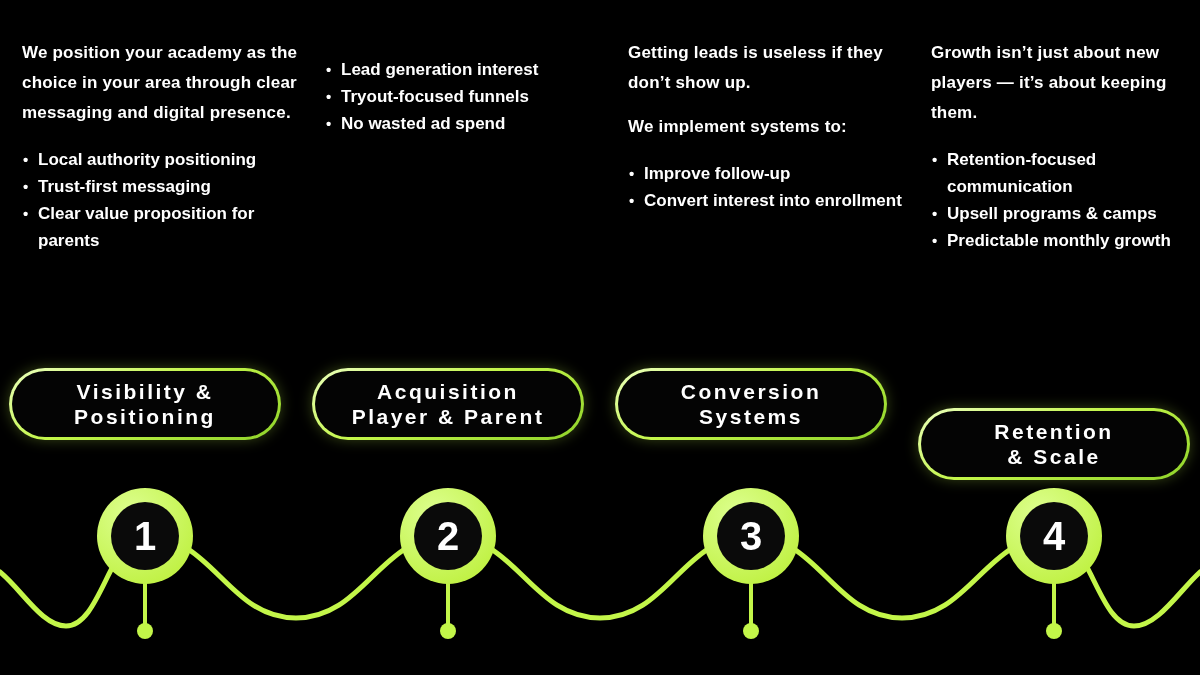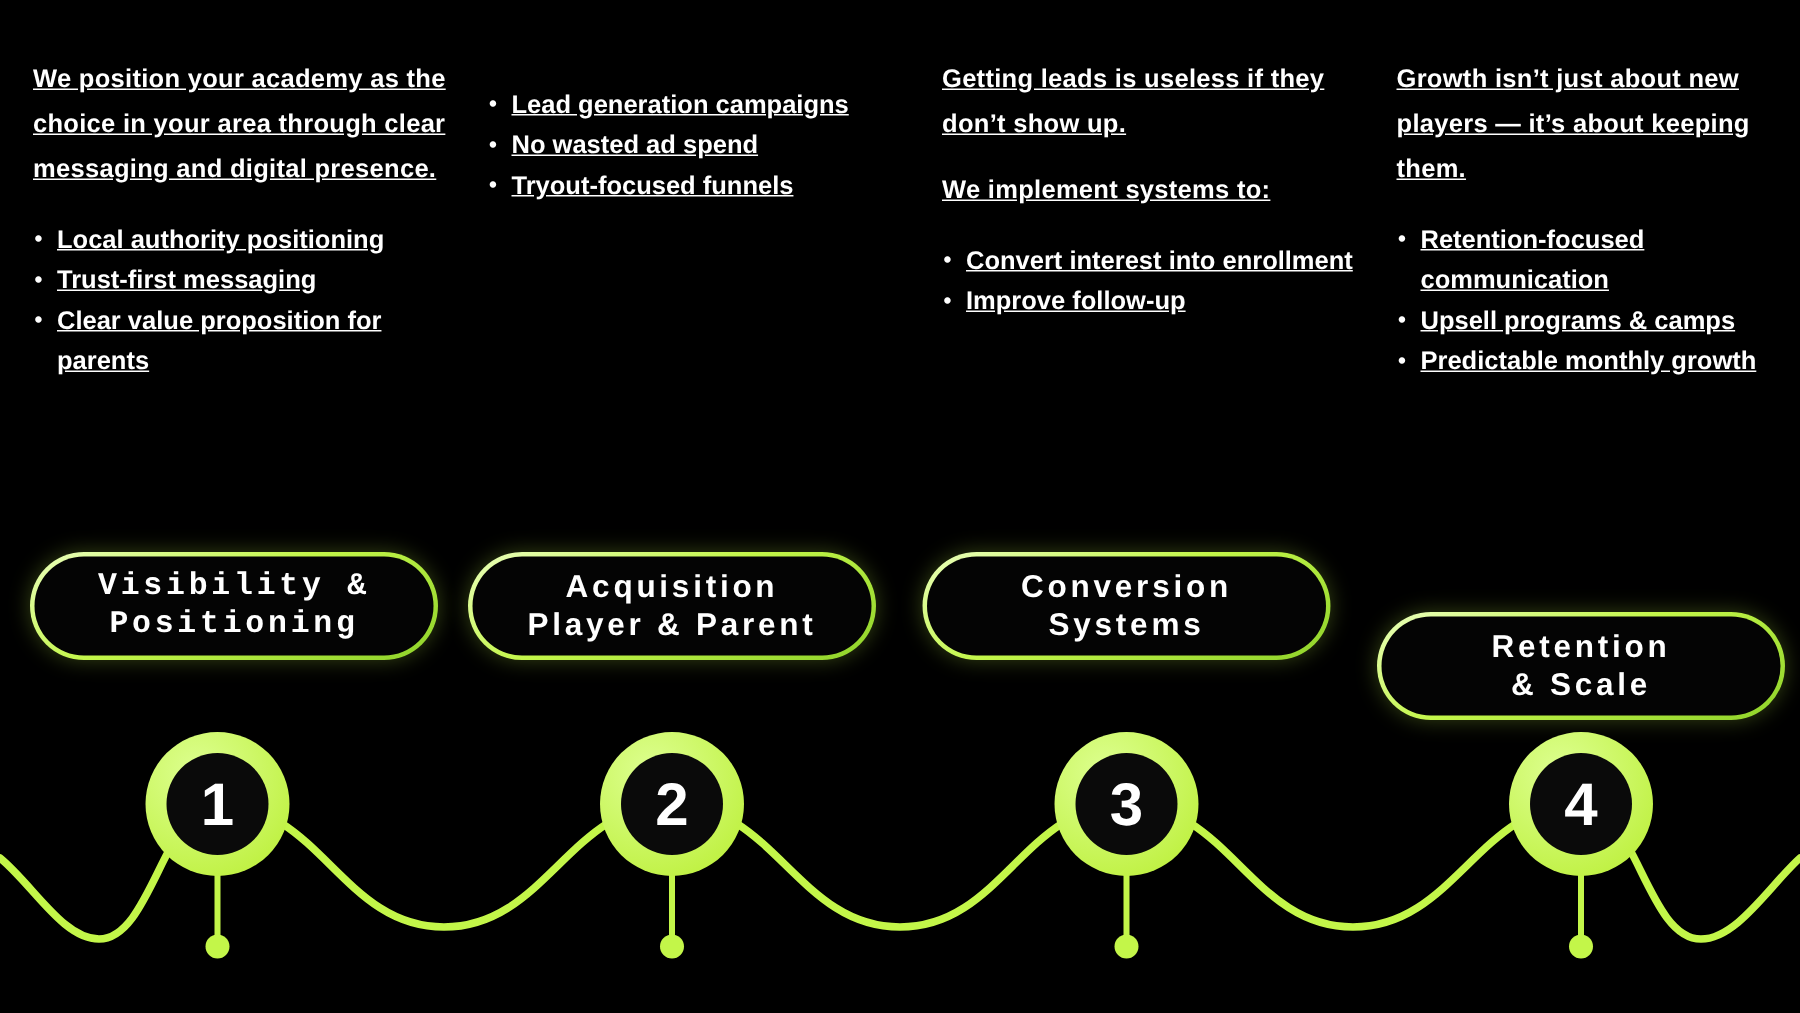--- a/index.html
+++ b/index.html
@@ -10,21 +10,21 @@
     color:#ffffff;
     overflow:hidden;
   }
   .canvas { position:relative; width:1200px; height:675px; background:#000000; }
 
   
   .columns {
     position:absolute; top:38px; left:22px;
     display:grid; grid-template-columns:repeat(4, 281px); column-gap:22px;
   }
-  .col { color:#ffffff;text-decoration:underline; }
+  .col { color:#ffffff; }
   .para {
     font-size:17px; line-height:30px; font-weight:bold;
     letter-spacing:0.2px; margin-bottom:14px;
   }
   .para:empty { display:none; }
   .bullets { list-style:none; margin-top:18px; }
   .bullets li {
     position:relative; padding-left:16px;
     font-size:17px; line-height:27px; font-weight:bold;
   }
@@ -68,47 +68,47 @@
       <p class="para">We position your academy as the choice in your area through clear messaging and digital presence.</p>
       <ul class="bullets">
         <li>Local authority positioning</li>
         <li>Trust-first messaging</li>
         <li>Clear value proposition for parents</li>
       </ul>
     </div>
 
     <div class="col">
       <ul class="bullets">
-        <li>Lead generation campaigns</li>
+        <li>Lead generation interest</li>
+        <li>Tryout-focused funnels</li>
         <li>No wasted ad spend</li>
-        <li>Tryout-focused funnels</li>
       </ul>
     </div>
 
     <div class="col">
       <p class="para">Getting leads is useless if they don’t show up.</p>
       <p class="para">We implement systems to:</p>
       <ul class="bullets">
+        <li>Improve follow-up</li>
         <li>Convert interest into enrollment</li>
-        <li>Improve follow-up</li>
       </ul>
     </div>
 
     <div class="col">
       <p class="para">Growth isn’t just about new players — it’s about keeping them.</p>
       <ul class="bullets">
         <li>Retention-focused communication</li>
         <li>Upsell programs &amp; camps</li>
         <li>Predictable monthly growth</li>
       </ul>
     </div>
 
   </div>
 
-  <div class="pill" style="left:20px;font-family:Liberation Mono, monospace;">
+  <div class="pill" style="left:9px;">
     <div class="pill-inner">
       <span class="pill-line">Visibility &amp;</span>
       <span class="pill-line">Positioning</span>
     </div>
   </div>
   <div class="pill" style="left:312px;">
     <div class="pill-inner">
       <span class="pill-line">Acquisition</span>
       <span class="pill-line">Player &amp; Parent</span>
     </div>

